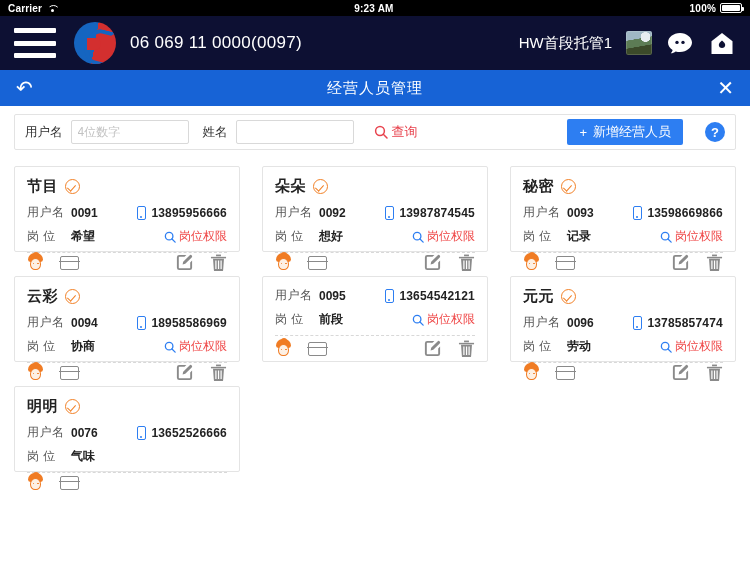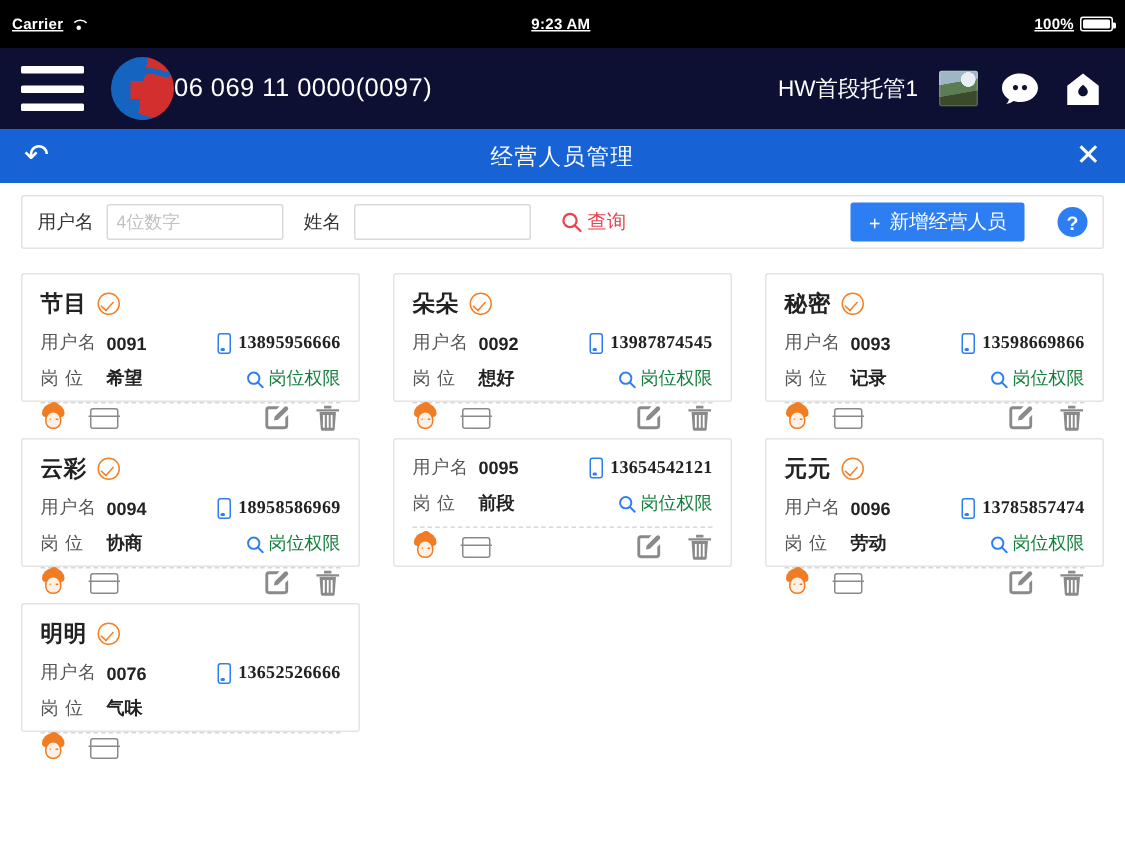--- a/index.html
+++ b/index.html
@@ -8,21 +8,21 @@
     font-family: "Liberation Sans", "DejaVu Sans", sans-serif;
     background: #ffffff;
     overflow: hidden;
   }
   .screen { position: relative; width: 750px; height: 563px; background: #fff; }
 
   
   .statusbar {
     height: 16px; background: #000; color: #fff;
     display: flex; align-items: center; justify-content: space-between;
-    padding: 16px 8px; font-size: 10px; font-weight: bold; letter-spacing: .2px; text-decoration: underline;
+    padding: 0 8px; font-size: 10px; font-weight: bold; letter-spacing: .2px;
   }
   .sb-left { display: flex; align-items: center; gap: 5px; }
   .sb-center { font-size: 10px; font-weight: bold; }
   .sb-right { display: flex; align-items: center; gap: 4px; }
   .wifi-ico { width: 11px; height: 9px; position: relative; display: inline-block; }
   .wifi-ico::before {
     content: ""; position: absolute; left: 0; top: 1px;
     width: 11px; height: 11px; border: 1.5px solid #fff;
     border-radius: 50%; clip-path: polygon(0 0, 100% 0, 50% 55%);
   }
@@ -59,21 +59,21 @@
     width: 19px; height: 28px;
     border: 4px solid #1565c0; border-right-color: transparent;
     border-radius: 50% 0 0 50%;
     transform: rotate(14deg);
   }
   .logo::after {
     content: ""; position: absolute; left: 13px; top: 16px;
     width: 14px; height: 12px; background: #d32f2f;
     border-radius: 0 6px 6px 0;
   }
-  .acct { font-size: 17px; letter-spacing: .3px; white-space: nowrap; }
+  .acct { margin-left: 14px; font-size: 17px; letter-spacing: .3px; white-space: nowrap; }
   .appbar-right { margin-left: auto; display: flex; align-items: center; gap: 14px; }
   .org-name { font-size: 15px; white-space: nowrap; }
   .avatar {
     width: 26px; height: 24px; border-radius: 2px; flex: 0 0 auto;
     background:
       radial-gradient(circle at 75% 25%, #e8eef2 0 18%, transparent 19%),
       linear-gradient(170deg, #9fb7c4 0 34%, #5c7c55 35% 62%, #3b4a2a 63% 100%),
       #4a5a3a;
     box-shadow: inset 0 0 0 1px rgba(255,255,255,.15);
   }
@@ -152,23 +152,23 @@
   .rvalue { color: #222; font-weight: bold; }
   .row .right { margin-left: auto; display: flex; align-items: center; gap: 5px; }
   .phone-ico {
     width: 9px; height: 14px; border: 1.5px solid #2d7ef2; border-radius: 2px;
     position: relative; flex: 0 0 auto;
   }
   .phone-ico::after {
     content: ""; position: absolute; left: 1.5px; bottom: 0.5px;
     width: 2.5px; height: 2.5px; border-radius: 50%; background: #2d7ef2;
   }
-  .phone-num { font-size: 12px; font-weight: bold; color: #222; letter-spacing: .2px; font-family: Liberation Serif, serif; }
+  .phone-num { font-size: 12px; font-weight: bold; color: #222; letter-spacing: .2px; }
   .perm-link {
-    display: flex; align-items: center; gap: 3px; color: #15803d;
+    display: flex; align-items: center; gap: 3px; color: #ef4444;
     font-size: 12px; cursor: pointer;
   }
   .card-sep {
     border-top: 1px dashed #d8d8d8; margin-top: auto;
   }
   .actions {
     display: flex; align-items: center; height: 36px; gap: 16px;
   }
   .actions .spacer { margin-left: auto; }
   .act { cursor: pointer; display: flex; align-items: center; }

